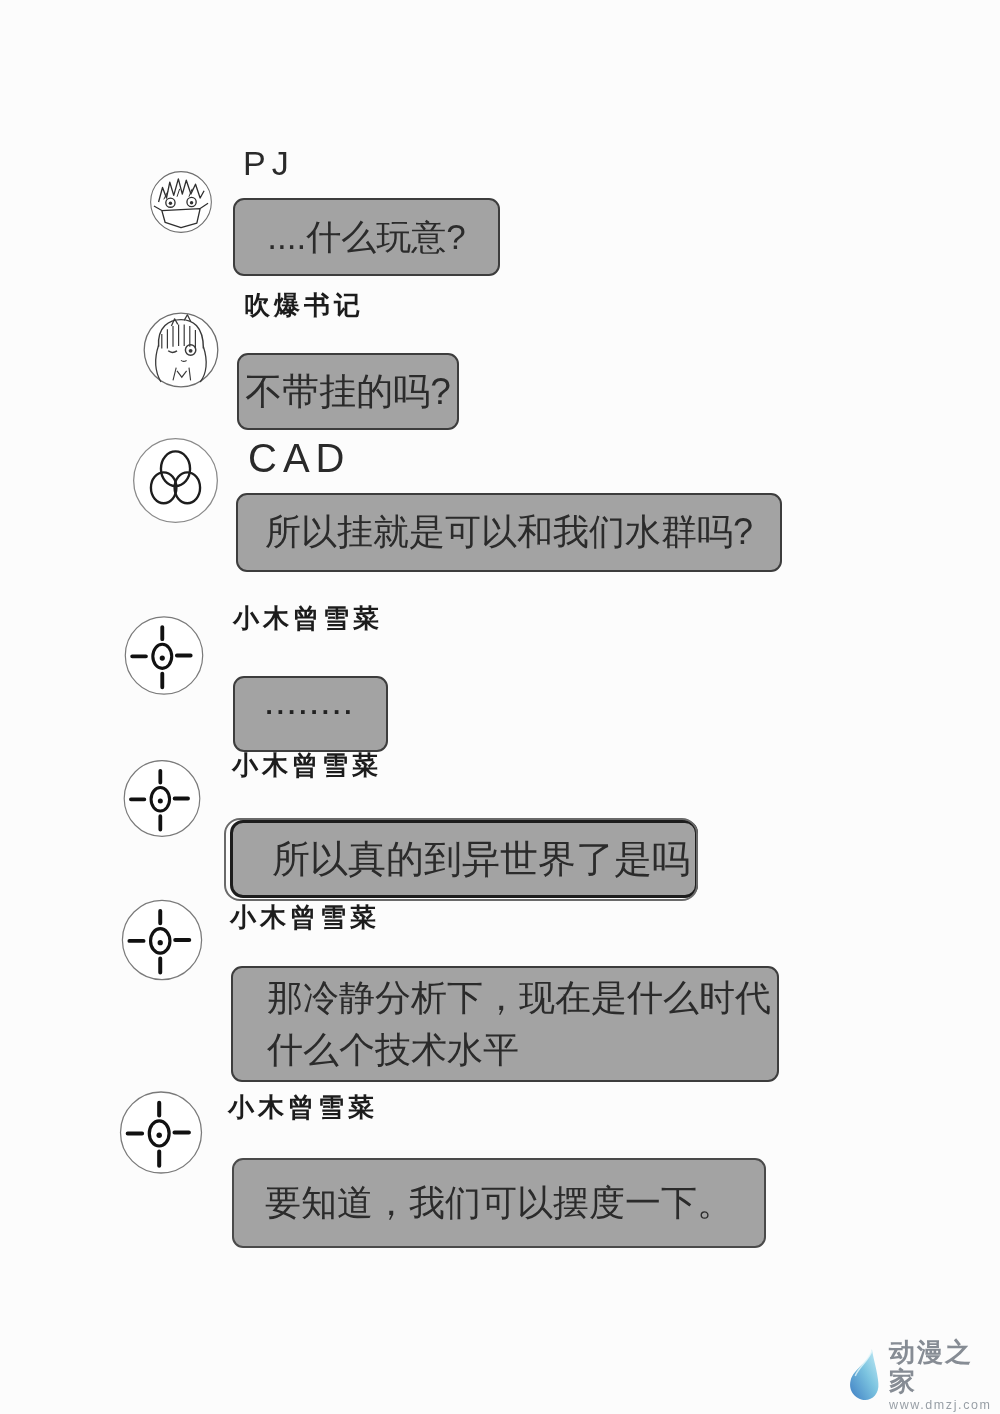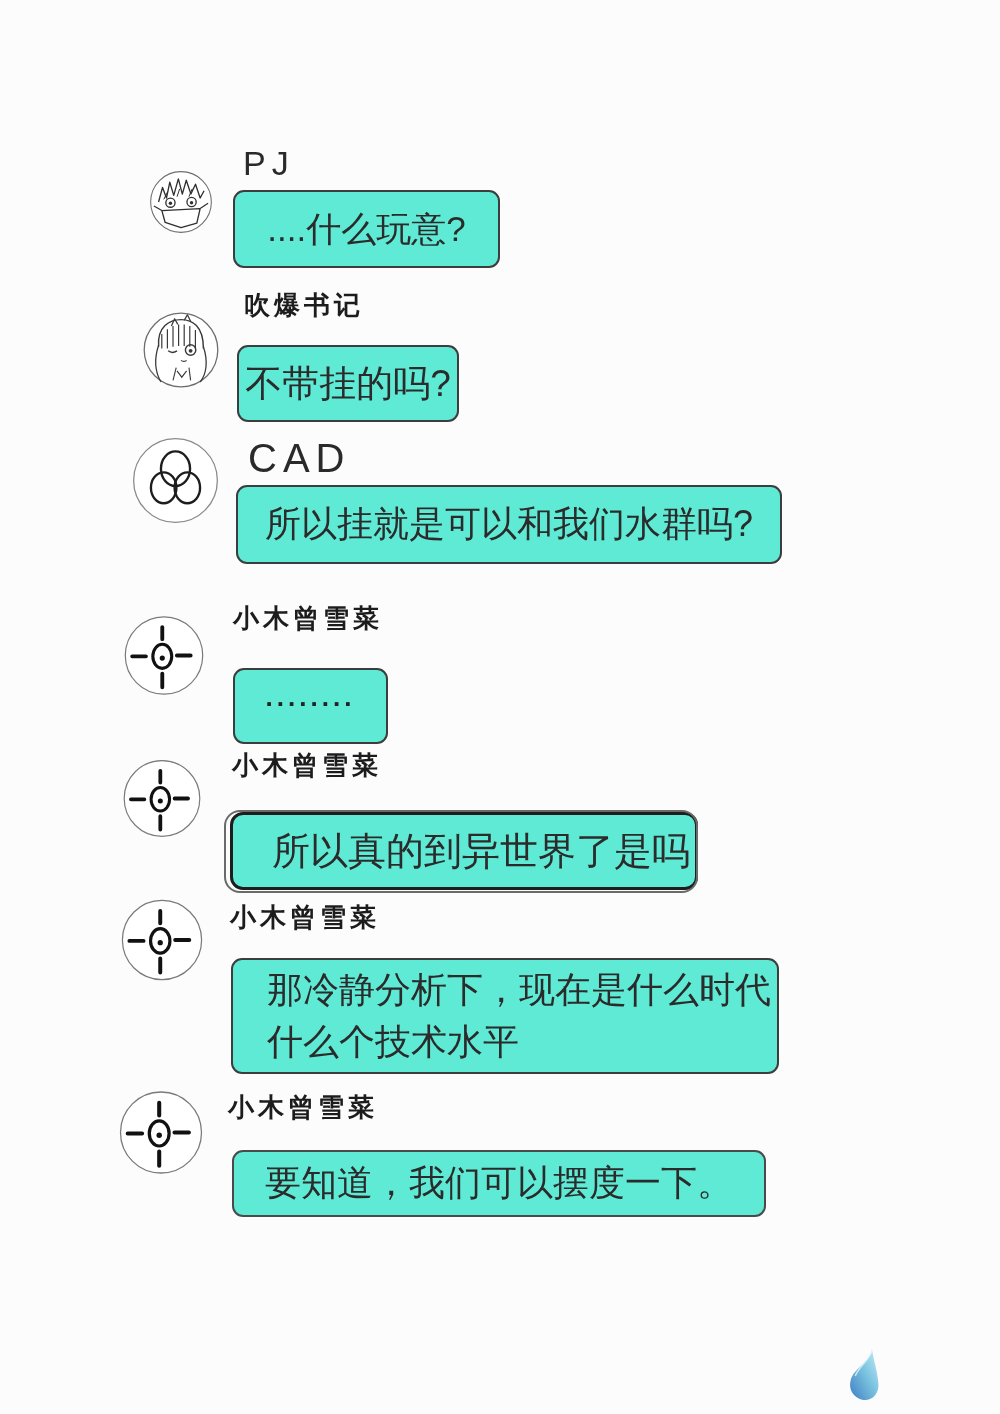--- a/index.html
+++ b/index.html
@@ -19,26 +19,27 @@
     color:#1c1c1c;
     font-weight:600;
     font-size:26px;
     letter-spacing:4px;
     white-space:nowrap;
   }
   .uname.latin{font-weight:400;letter-spacing:6px;color:#2a2a2a;}
   
   .bubble{
     position:absolute;
-    background:#5eead4;
+    background:#a3a3a3;
     border:2px solid #3d3d3d;
     border-radius:11px;
     display:flex;align-items:center;justify-content:center;
     color:#2b2b2b;
     box-sizing:border-box;
+    margin-top:8px;
   }
   .bubble .txt{white-space:nowrap;}
   .bubble .prewrap{white-space:pre-line;}
   
   .m1 .avatar{left:148px;top:166px;width:66px;height:72px;}
   .m1 .uname{left:243px;top:144px;font-size:34px;}
   .m1 .bubble{left:233px;top:190px;width:267px;height:78px;font-size:35px;}
   
   .m2 .avatar{left:141px;top:306px;width:80px;height:88px;}
   .m2 .uname{left:244px;top:288px;}
@@ -66,21 +67,21 @@
   
   .m6 .avatar{left:118px;top:892px;width:88px;height:96px;}
   .m6 .uname{left:230px;top:900px;}
   .m6 .bubble{
     left:231px;top:958px;width:548px;height:116px;font-size:36px;
     justify-content:center;padding-left:28px;line-height:1.45;
   }
   
   .m7 .avatar{left:116px;top:1084px;width:90px;height:97px;}
   .m7 .uname{left:228px;top:1090px;}
-  .m7 .bubble{left:232px;top:1150px;width:534px;height:67px;font-size:36px;border-color:#4a4a4a;}
+  .m7 .bubble{left:232px;top:1150px;width:534px;height:90px;font-size:36px;border-color:#4a4a4a;}
   
   .watermark{
     position:absolute;left:846px;top:1344px;width:150px;height:62px;
     display:flex;align-items:center;
   }
   .watermark .drop{width:37px;height:58px;flex:0 0 auto;margin-right:6px;}
   .watermark .drop svg{width:100%;height:100%;display:block;}
   .wm-texts{display:flex;flex-direction:column;align-items:flex-start;}
   .wm-name{font-size:26px;font-weight:700;color:#868c94;letter-spacing:2px;line-height:1.1;}
   .wm-url{font-size:12.5px;color:#989fa6;letter-spacing:1.6px;margin-top:3px;}
@@ -227,15 +228,19 @@
       <span class="txt">要知道，我们可以摆度一下。</span>
     </div>
   </div>
 
   <div class="watermark">
     <div class="drop">
         <svg>
           <use href="#dmzj-drop"></use>
         </svg>
       </div>
+    <div class="wm-texts">
+      <div class="wm-name">动漫之家</div>
+      <div class="wm-url">www.dmzj.com</div>
+    </div>
   </div>
 
 </div>
 
 </body></html>

